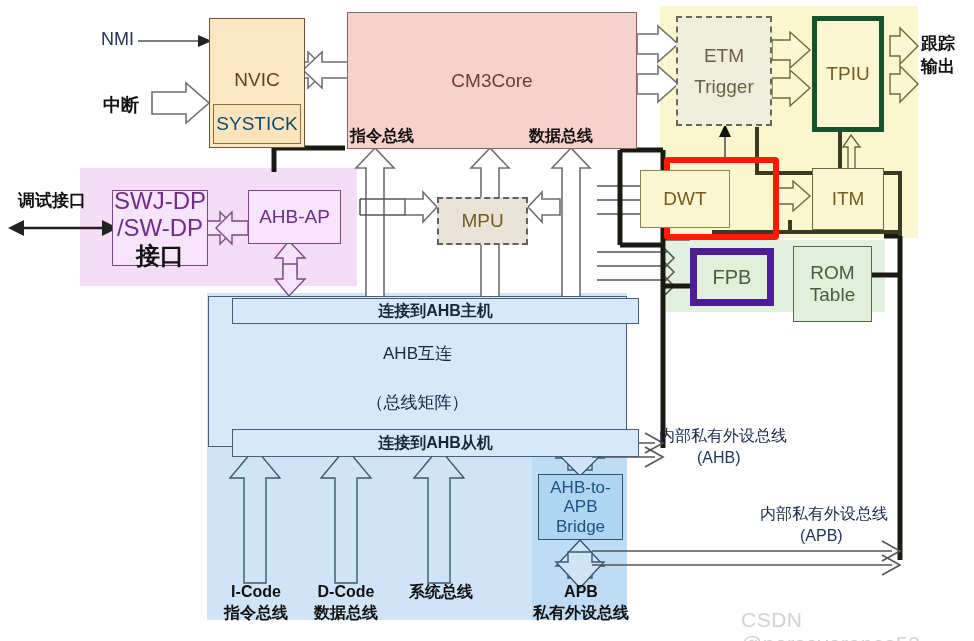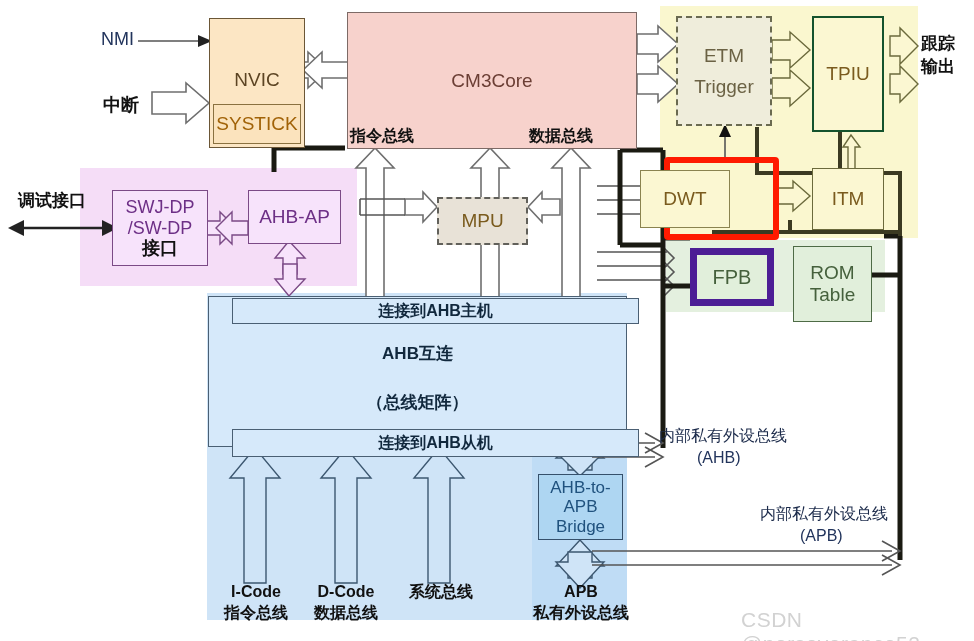--- a/index.html
+++ b/index.html
@@ -13,38 +13,38 @@
   .reg-green{background:#e4f0df;}
   .reg-bus{background:#cfe4f7;}
   .reg-bus2{background:#bfdcf5;}
 
   
   .blk{position:absolute;box-sizing:border-box;display:flex;flex-direction:column;
        align-items:center;justify-content:center;text-align:center;line-height:1.15;}
   .blk span{display:block;}
 
   .b-nvic{background:#fce6c4;border:1px solid #6b5636;color:#5c4423;font-size:19px;}
-  .b-systick{background:#fbe3bd;border:1px solid #8a7140;color:#a16207;font-size:19px;}
+  .b-systick{background:#fbe3bd;border:1px solid #8a7140;color:#0c4a6e;font-size:19px;}
   .b-core{background:#f7d2cc;border:1px solid #7d6a66;color:#6b3e34;font-size:19px;}
   .b-etm{background:#efeddb;border:2px dashed #6a6a50;color:#6b6244;font-size:19px;}
-  .b-tpiu{background:#fbf7d2;border:2px solid #14532d;color:#7a5b1e;font-size:19px;}
+  .b-tpiu{background:#fbf7d2;border:5px solid #14532d;color:#7a5b1e;font-size:19px;}
   .b-dwt{background:#fbf7d2;border:1px solid #8a8350;color:#7a5b1e;font-size:19px;}
   .b-itm{background:#fbf7d2;border:1px solid #6b6a3c;color:#7a5b1e;font-size:19px;}
-  .b-swj{background:#f7e3fb;border:1px solid #7b4a86;color:#6d2f86;font-size:18px;}
+  .b-swj{background:#f7e3fb;border:1px solid #7b4a86;color:#6d2f86;font-size:24px;}
   .b-ahbap{background:#f7e3fb;border:1px solid #7b4a86;color:#6d2f86;font-size:19px;}
   .b-mpu{background:#e8e2d7;border:2px dashed #61605a;color:#7a5b1e;font-size:19px;}
   .b-fpb{background:#e1efdb;border:7px solid #4c1d95;color:#45603c;font-size:20px;}
   .b-rom{background:#e1efdb;border:1px solid #4e6b46;color:#45603c;font-size:19px;}
   .b-bridge{background:#aed6f2;border:1px solid #35506b;color:#20527e;font-size:17px;}
   .b-matrix{background:#d6e9fa;border:1px solid #4a5f73;}
   .b-sub{background:#d6e9fa;border:1px solid #4a5f73;display:flex;align-items:center;
          justify-content:center;position:absolute;box-sizing:border-box;}
 
   .mtx-title{position:absolute;left:0;right:0;text-align:center;color:#11283d;
-             font-size:17px;font-weight:bold;line-height:1.45;}
+             font-size:17px;font-weight:normal;line-height:1.45;}
   .sub-txt{color:#11283d;font-size:16px;font-weight:bold;}
 
   
   .txt{position:absolute;color:#1b2a4a;white-space:nowrap;}
   .txt.cn{font-weight:bold;color:#111;}
   .txt.blu{color:#22345c;}
   .busname{position:absolute;text-align:center;line-height:1.3;white-space:nowrap;}
   .busname b{display:block;color:#111;font-size:16px;}
   .busname i{display:block;color:#111;font-size:16px;font-style:normal;font-weight:bold;}
 

